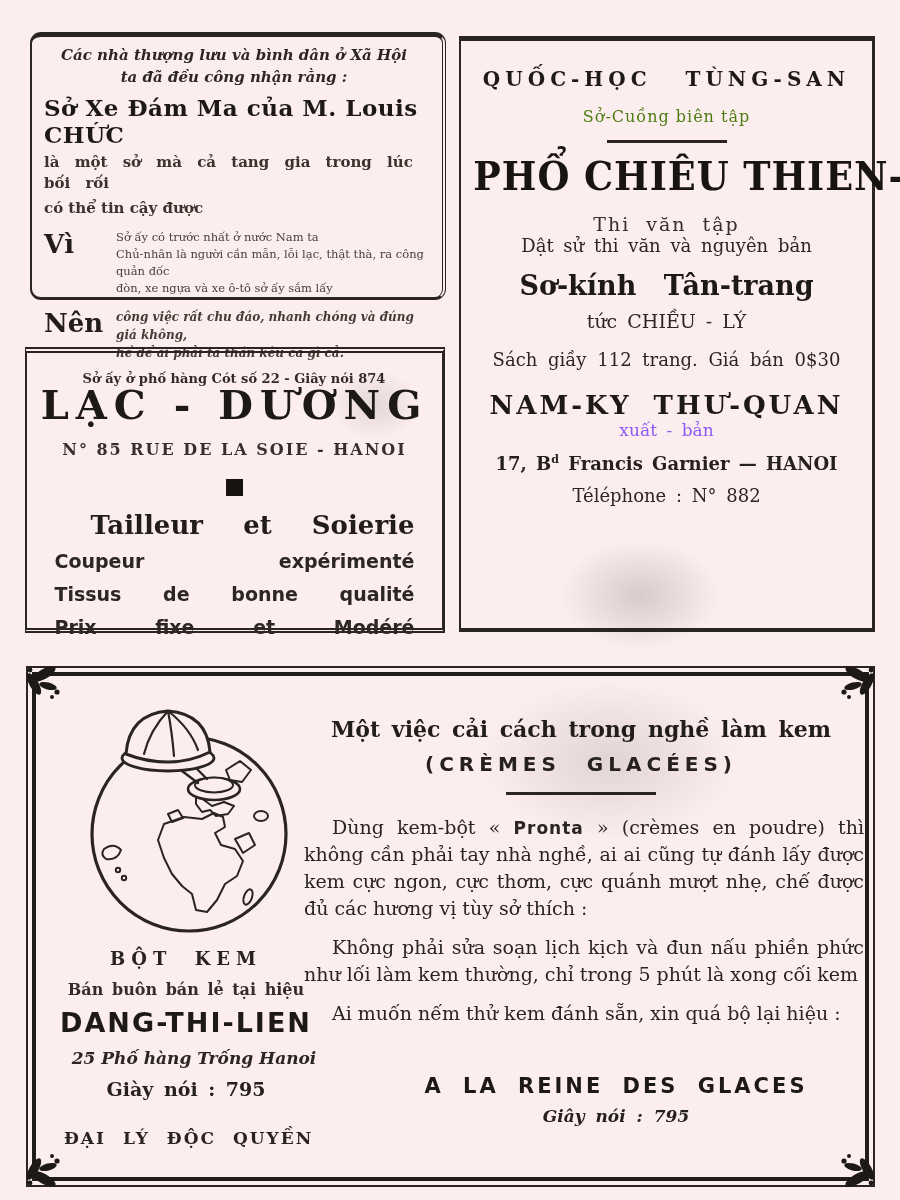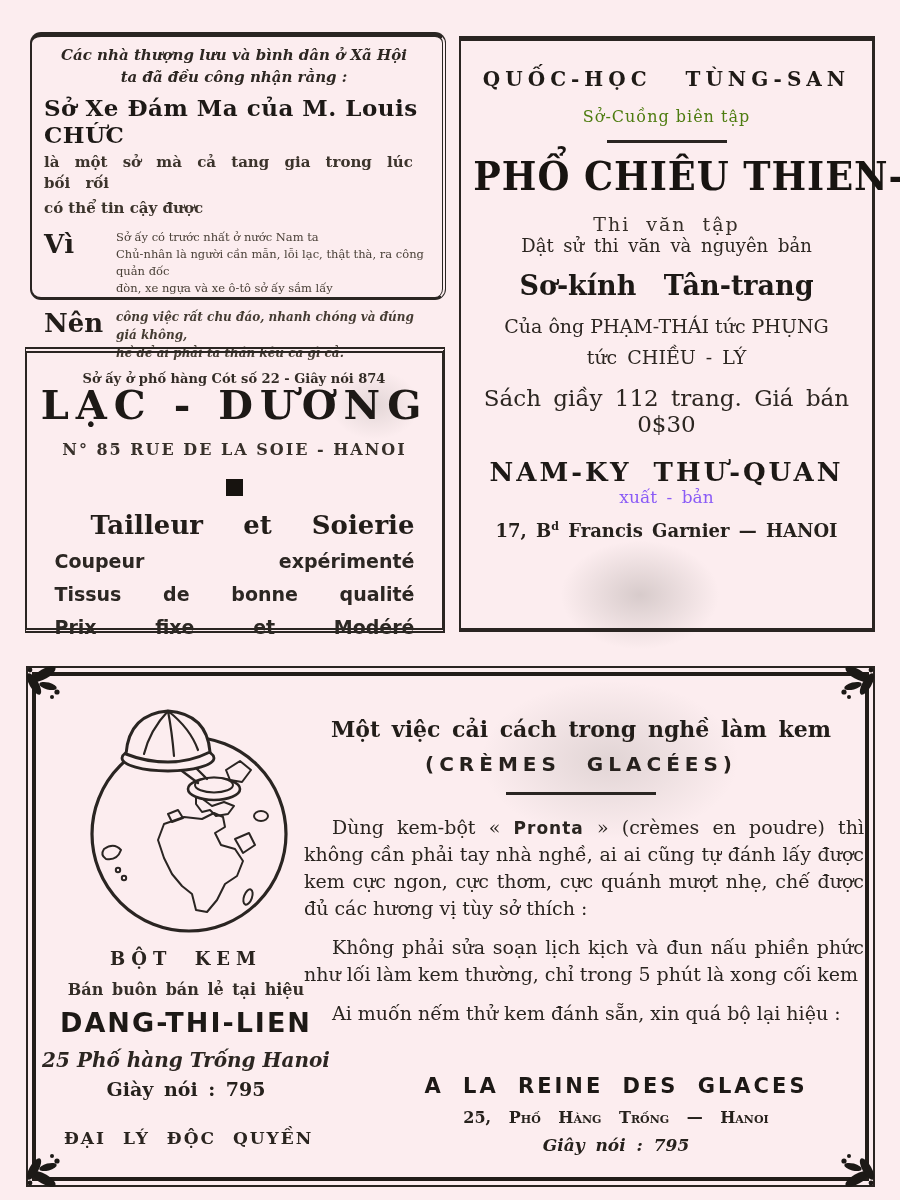--- a/index.html
+++ b/index.html
@@ -56,21 +56,21 @@
   .book .series{font-size:20px;font-weight:bold;letter-spacing:5px;word-spacing:22px;color:#1f1a16;}
   .book .editor{font-size:16px;margin-top:16px;letter-spacing:1px;color:#4d7c0f;}
   .book .rule{width:120px;height:3px;background:#2a2522;margin:14px auto 10px auto;}
   .book .title{font-size:39px;font-weight:bold;letter-spacing:1px;margin-top:10px;
     transform:scaleX(.94);color:#181411;white-space:nowrap;}
   .book .subtitle{font-size:19px;margin-top:14px;letter-spacing:2px;word-spacing:8px;color:#352e28;}
   .book .tagline{font-size:18px;word-spacing:4px;color:#2c2621;}
   .book .work{font-size:27px;font-weight:bold;margin-top:14px;word-spacing:18px;color:#1d1916;}
   .book .auth1{font-size:19px;margin-top:14px;color:#2c2621;}
   .book .auth2{font-size:19px;margin-top:9px;word-spacing:4px;color:#2c2621;}
-  .book .price{font-size:23px;margin-top:17px;word-spacing:5px;color:#2c2621;}
+  .book .price{font-size:18px;margin-top:17px;word-spacing:5px;color:#2c2621;}
   .book .pub{font-size:26px;font-weight:bold;margin-top:20px;letter-spacing:3px;word-spacing:10px;color:#1d1916;}
   .book .pubsub{font-size:17px;margin-top:0;word-spacing:4px;color:#8b5cf6;}
   .book .baddr{font-size:18px;font-weight:bold;margin-top:13px;word-spacing:3px;color:#26211c;}
   .book .baddr sup{font-size:11px;}
   .book .phone{font-size:18px;margin-top:11px;word-spacing:4px;color:#2c2621;}
 
   
   .cream{left:26px;top:666px;width:849px;height:521px;
     border:2px solid #2a2522;box-sizing:border-box;padding:4px;}
   .cream .inner{position:relative;width:100%;height:100%;
@@ -82,22 +82,22 @@
   .corner.br{right:-12px;bottom:-12px;transform:scale(-1,-1);}
 
   .globe{position:absolute;left:28px;top:18px;}
   .leftcol{position:absolute;left:0;top:0;width:300px;text-align:center;}
   .leftcol .product{position:absolute;left:0;top:272px;width:300px;
     font-size:18px;font-weight:bold;letter-spacing:6px;word-spacing:10px;color:#2a241f;}
   .leftcol .tag{position:absolute;left:0;top:304px;width:300px;font-size:16px;font-weight:bold;
     word-spacing:3px;color:#352e28;}
   .leftcol .store{position:absolute;left:0;top:331px;width:300px;
     font-family:"DejaVu Sans",sans-serif;font-size:27px;font-weight:bold;letter-spacing:2px;color:#1d1916;}
-  .leftcol .saddr{position:absolute;left:0;top:372px;width:300px;
-    font-size:20px;font-style:italic;font-weight:bold;color:#2c2621;}
+  .leftcol .saddr{position:absolute;left:8px;top:372px;width:300px;
+    font-size:17px;font-style:italic;font-weight:bold;color:#2c2621;}
   .leftcol .sphone{position:absolute;left:0;top:402px;width:300px;
     font-size:19px;font-weight:bold;word-spacing:4px;color:#26211c;}
   .agent{position:absolute;left:28px;top:452px;width:250px;
     font-size:17px;font-weight:bold;letter-spacing:2px;word-spacing:9px;color:#2a241f;}
 
   .cream .head1{position:absolute;left:265px;top:40px;width:560px;text-align:center;
     font-size:22px;font-weight:bold;word-spacing:4px;color:#221d19;}
   .cream .head2{position:absolute;left:265px;top:76px;width:560px;text-align:center;
     font-family:"DejaVu Sans",sans-serif;font-size:20px;font-weight:bold;letter-spacing:5px;word-spacing:14px;color:#26211d;}
   .cream .hrule{position:absolute;left:470px;top:116px;width:150px;height:3px;background:#2a2522;}
@@ -158,26 +158,26 @@
   </div>
 
   <div class="ad book">
     <div class="series">QUỐC-HỌC TÙNG-SAN</div>
     <div class="editor">Sở-Cuồng biên tập</div>
     <div class="rule"></div>
     <div class="title">PHỔ CHIÊU THIEN-SƯ</div>
     <div class="subtitle">Thi văn tập</div>
     <div class="tagline">Dật sử thi văn và nguyên bản</div>
     <div class="work">Sơ-kính Tân-trang</div>
-    <div class="auth1">Của ông PHẠM-THÁI tức PHỤNG</div>
     <div class="auth2">tức CHIỀU - LÝ</div>
     <div class="price">Sách giầy 112 trang. Giá bán 0$30</div>
     <div class="pub">NAM-KY THƯ-QUAN</div>
     <div class="pubsub">xuất - bản</div>
     <div class="baddr"><span>17, B</span><sup>d</sup><span> Francis Garnier — HANOI</span></div>
+    <div class="phone">Téléphone : N° 882</div>
   </div>
 
   <div class="ad cream">
     <div class="inner">
       <svg class="corner tl" viewBox="0 0 40 40">
           <g fill="#1c1916">
             <ellipse cx="20" cy="10" rx="13" ry="5" transform="rotate(-30 20 10)"></ellipse>
             <ellipse cx="10" cy="20" rx="12" ry="4.5" transform="rotate(60 10 20)"></ellipse>
             <ellipse cx="24" cy="22" rx="9" ry="3.5" transform="rotate(15 24 22)"></ellipse>
             <circle cx="33" cy="28" r="2.6"></circle>
@@ -254,18 +254,17 @@
       <div class="head1">Một việc cải cách trong nghề làm kem</div>
       <div class="head2">(CRÈMES GLACÉES)</div>
       <div class="hrule"></div>
       <div class="paras">
         <p><span>Dùng kem-bột « </span><span class="brand">Pronta</span><span> » (crèmes en poudre) thì không cần phải tay nhà nghề, ai ai cũng tự đánh lấy được kem cực ngon, cực thơm, cực quánh mượt nhẹ, chế được đủ các hương vị tùy sở thích :</span></p>
         <p>Không phải sửa soạn lịch kịch và đun nấu phiền phức như lối làm kem thường, chỉ trong 5 phút là xong cối kem</p>
         <p>Ai muốn nếm thử kem đánh sẵn, xin quá bộ lại hiệu :</p>
       </div>
       <div class="shop">
         <div class="name">A LA REINE DES GLACES</div>
-        <div class="saddr2">25, Phố Hàng Trống — Hanoi</div>
         <div class="sphone2">Giây nói : 795</div>
       </div>
     </div>
   </div>
 </div>
 
 </body></html>

